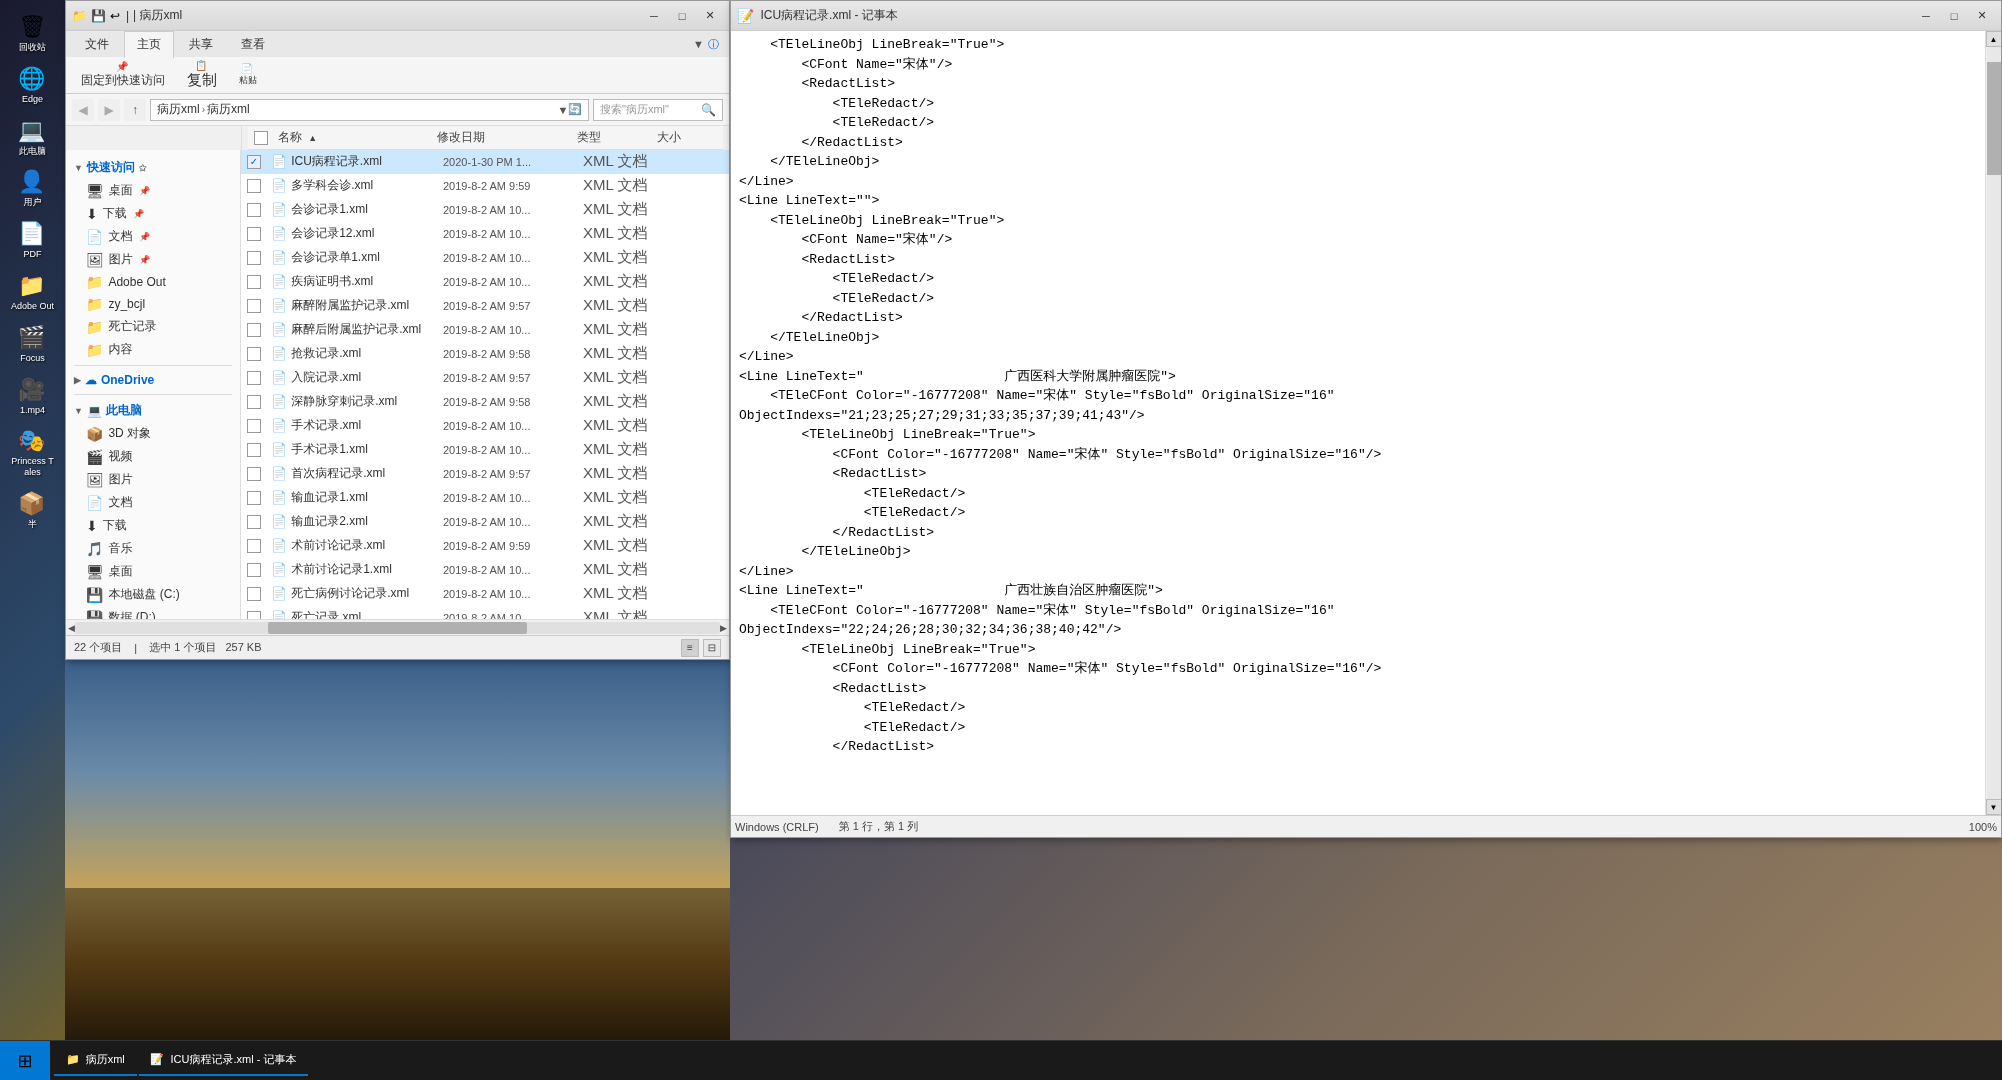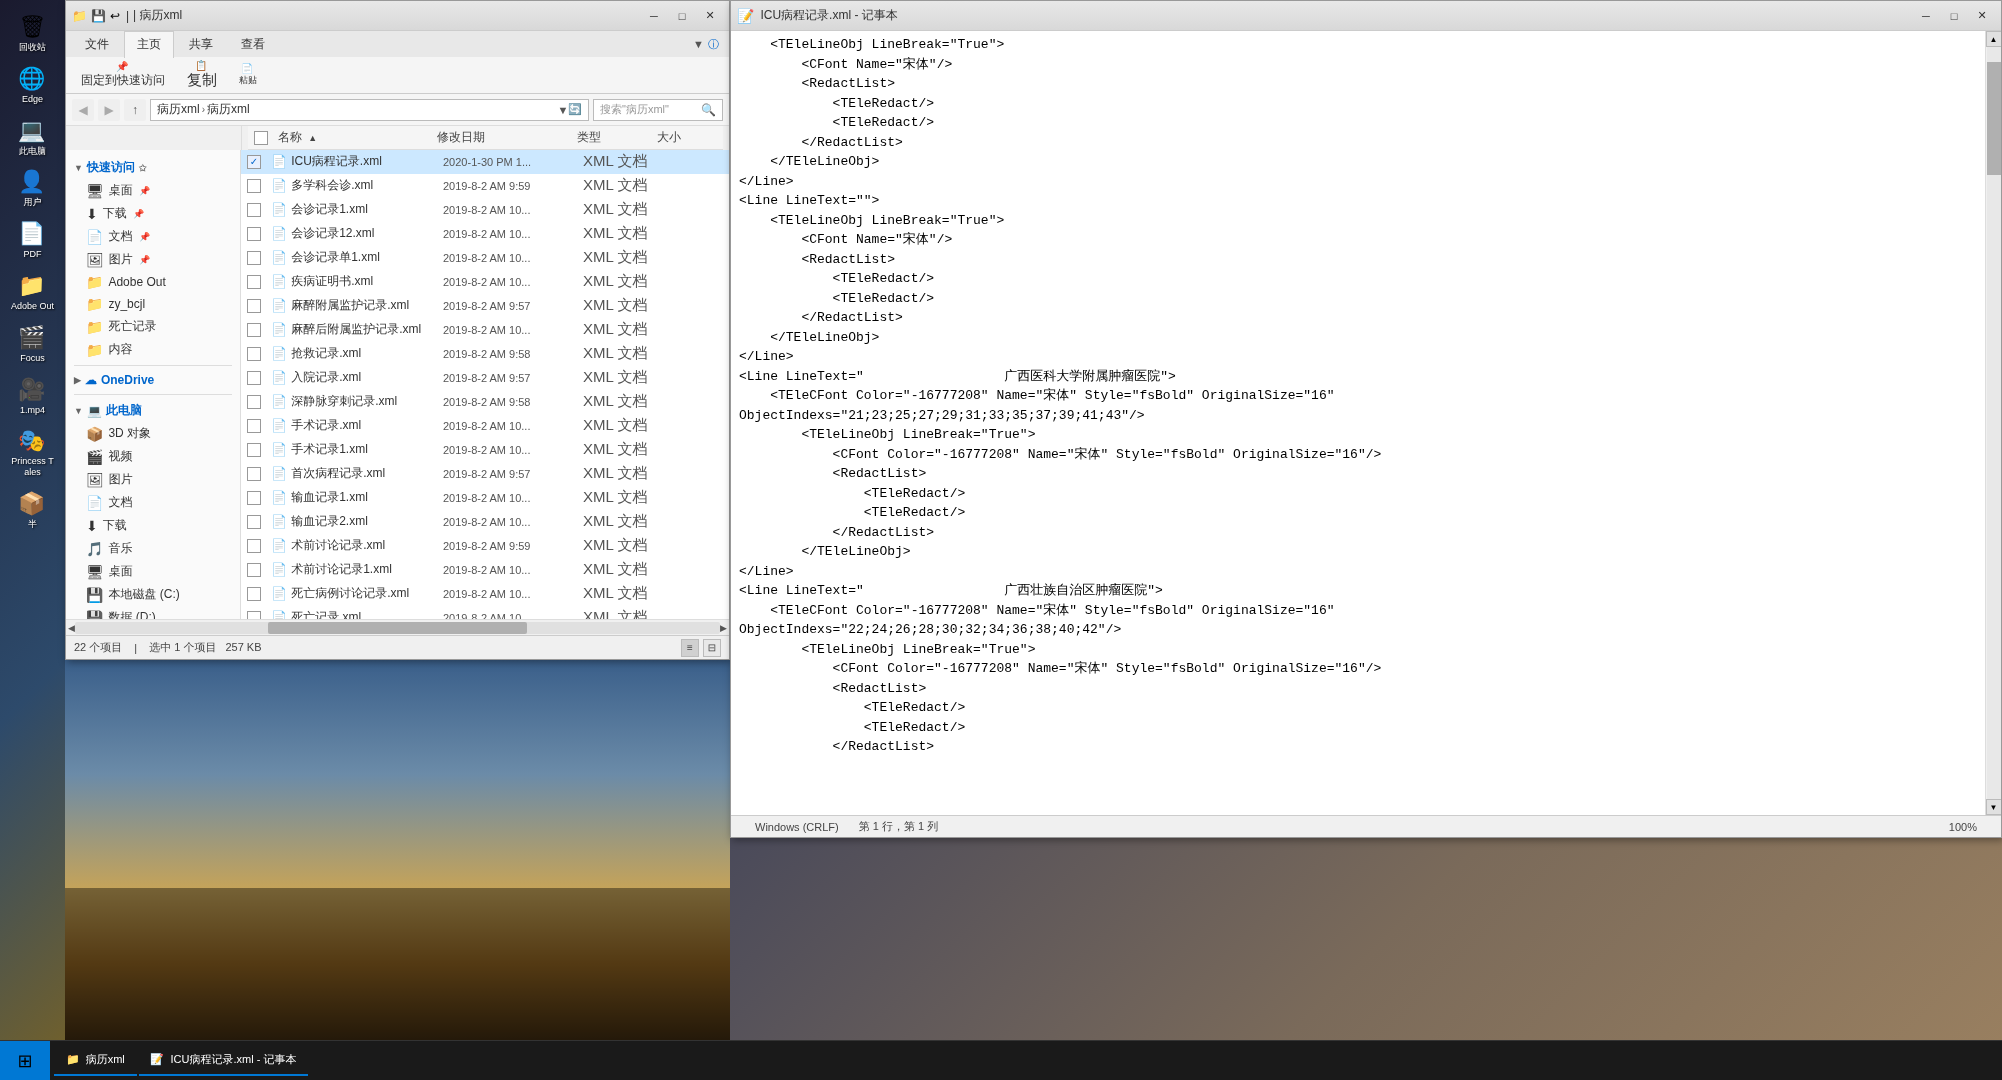--- a/index.html
+++ b/index.html
@@ -455,21 +455,21 @@
       background: #b0b0b0;
     }
 
     
     .notepad-status {
       height: 22px;
       background: #f0f0f0;
       border-top: 1px solid #ccc;
       display: flex;
       align-items: center;
-      padding: 0 24px;
+      padding: 0 4px;
       font-size: 11px;
       color: #444;
       gap: 20px;
     }
     .notepad-status-right {
       margin-left: auto;
     }
 
     
     .taskbar {

